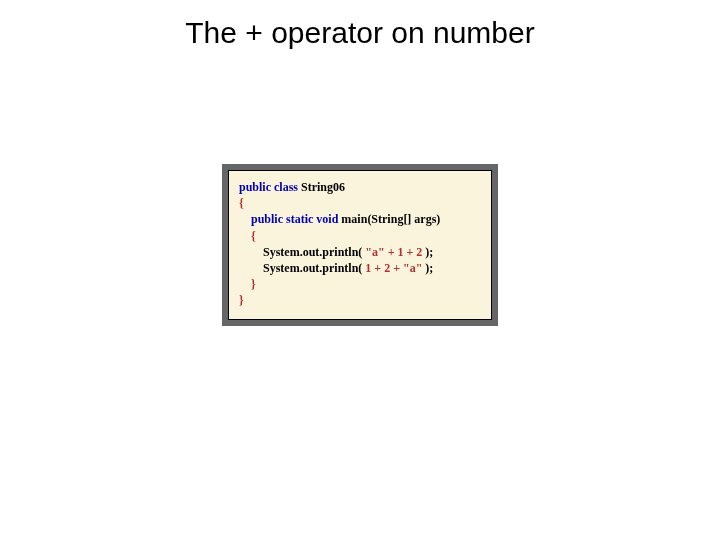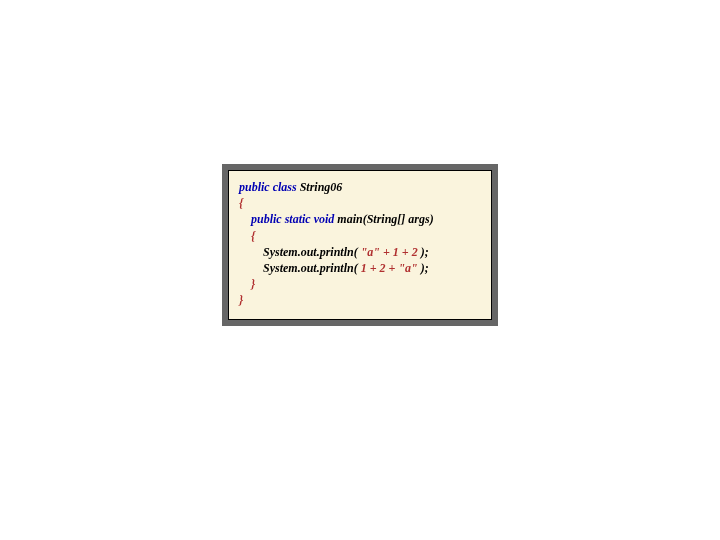--- a/index.html
+++ b/index.html
@@ -25,21 +25,20 @@
     font-weight: 400;
   }
   .code-frame-outer {
     position: absolute;
     left: 222px;
     top: 164px;
     width: 276px;
     background: #666666;
     padding: 6px;
     box-sizing: border-box;
-    font-style: italic;
   }
   .code-frame-inner {
     background: #faf4dd;
     border: 1px solid #000;
     padding: 8px 10px 10px 10px;
     box-sizing: border-box;
     font-family: "Times New Roman", Times, serif;
     font-size: 12px;
     line-height: 1.35;
     color: #000;
@@ -53,21 +52,21 @@
   .op   { color: #b03030; font-weight: bold; }
   .brace{ color: #b03030; font-weight: bold; }
   .pln  { color: #000; font-weight: bold; }
 </style>
 </head>
 <body>
 
 <div class="slide">
 
   <div class="title">
-    <br>
+    <span>The + operator on number</span><br>
   </div>
 
   <div class="code-frame-outer">
     <div class="code-frame-inner"><span class="kw">public</span> <span class="kw">class</span> <span class="cls">String06</span>
 <span class="brace">{</span>
 <span>    </span><span class="kw">public</span> <span class="kw">static</span> <span class="kw">void</span> <span class="meth">main</span><span class="pln">(String[] args)</span>
 <span>    </span><span class="brace">{</span>
 <span>        </span><span class="pln">System.out.println(</span><span> </span><span class="str">"a"</span> <span class="op">+</span> <span class="num">1</span> <span class="op">+</span> <span class="num">2</span><span> </span><span class="pln">);</span>
 <span>        </span><span class="pln">System.out.println(</span><span> </span><span class="num">1</span> <span class="op">+</span> <span class="num">2</span> <span class="op">+</span> <span class="str">"a"</span><span> </span><span class="pln">);</span>
 <span>    </span><span class="brace">}</span>

